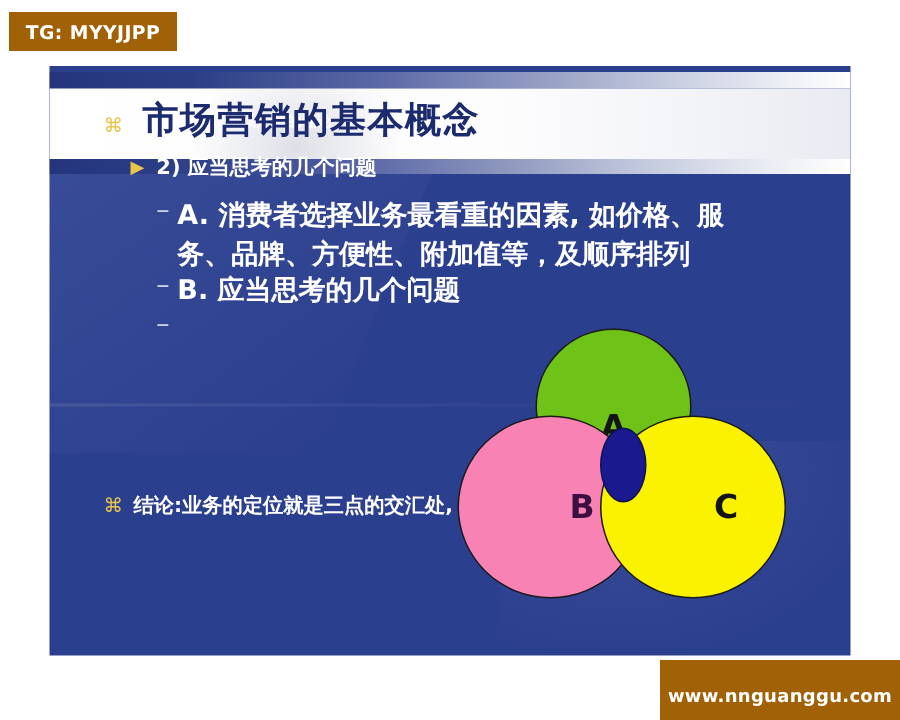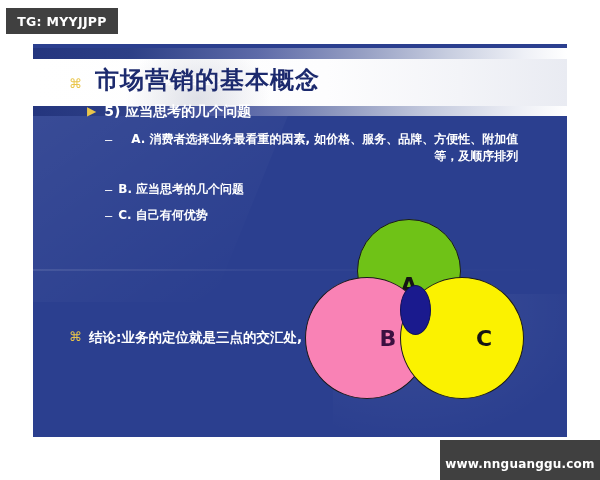--- a/index.html
+++ b/index.html
@@ -135,25 +135,24 @@
     color: #ffffff;
     font-size: 13px;
     margin-right: 6px;
     flex: none;
     padding-top: 1px;
   }
   .dash-text {
     color: #ffffff;
     font-family: "DejaVu Sans", "Liberation Sans", sans-serif;
     font-weight: 700;
-    font-size: 12px;
+    font-size: 18px;
     line-height: 1.45;
     max-width: 400px;
     white-space: normal;
-    text-align: right;
   }
   #row-a { left: 72px; top: 87px; width: 420px; }
   #row-b { left: 72px; top: 137px; }
   #row-c { left: 72px; top: 163px; }
 
   
   #row-concl { left: 36px; top: 283px; width: 470px; }
   #row-concl .bullet-glyph { font-size: 13px; margin-right: 7px; padding-top: 3px; }
   #row-concl .bullet-text {
     font-size: 13.5px;
@@ -214,21 +213,21 @@
     width: 29px; height: 48px;
     background: #1a1a8e;
     border: 1.5px solid #101055;
     border-radius: 50%;
     z-index: 3;
   }
 
   
   .watermark {
     position: absolute;
-    background: #404040;
+    background: #a16207;
     color: #ffffff;
     font-family: "DejaVu Sans", "Liberation Sans", sans-serif;
     display: flex;
     align-items: center;
     justify-content: center;
     z-index: 50;
   }
   #wm-top {
     left: 6px; top: 8px;
     width: 112px; height: 26px;
@@ -260,34 +259,33 @@
     <div id="page-title">市场营销的基本概念</div>
   </div>
 
   <div class="bullet-row" id="row-l1">
     <span class="bullet-glyph">⌘</span>
     <span class="bullet-text">2. 市场定位的理论</span>
   </div>
 
   <div class="bullet-row" id="row-l2">
     <span class="bullet-glyph">▶</span>
-    <span class="bullet-text">5) 应当思考的几个问题</span>
+    <span class="bullet-text">2) 应当思考的几个问题</span>
   </div>
 
   <div class="dash-row" id="row-a">
     <span class="dash-glyph">–</span>
     <span class="dash-text">A. 消费者选择业务最看重的因素, 如价格、服务、品牌、方便性、附加值等，及顺序排列</span>
   </div>
   <div class="dash-row" id="row-b">
     <span class="dash-glyph">–</span>
     <span class="dash-text">B. 应当思考的几个问题</span>
   </div>
   <div class="dash-row" id="row-c">
     <span class="dash-glyph">–</span>
-    <span class="dash-text">C. 自己有何优势</span>
   </div>
 
   <div id="venn">
     <div class="circle" id="circle-a">
       <span>A</span>
     </div>
     <div class="circle" id="circle-b">
       <span>B</span>
     </div>
     <div class="circle" id="circle-c">

